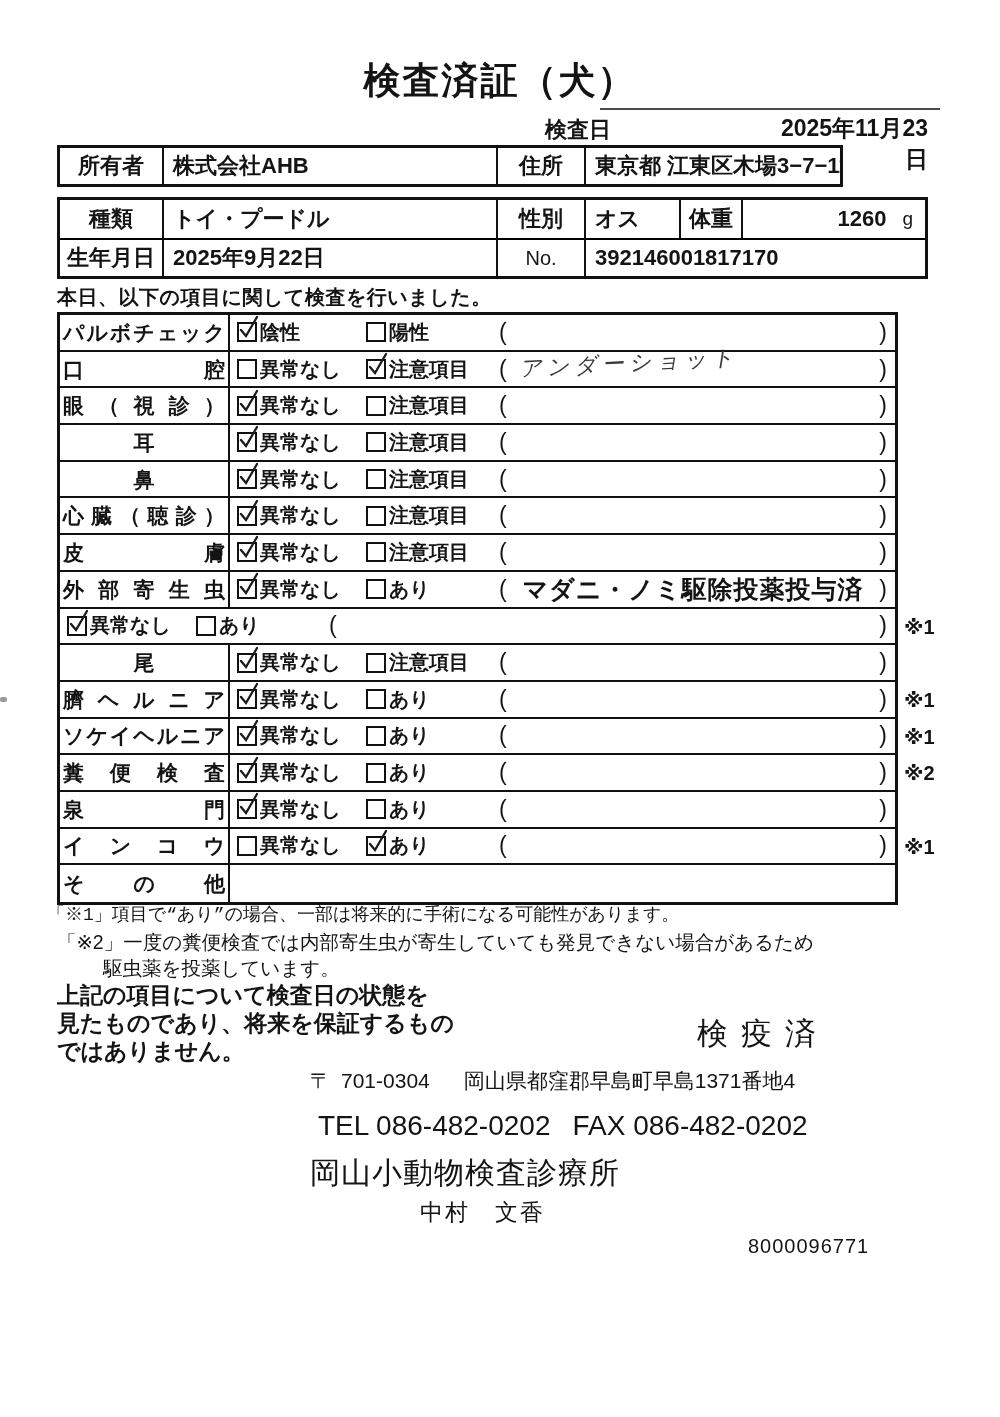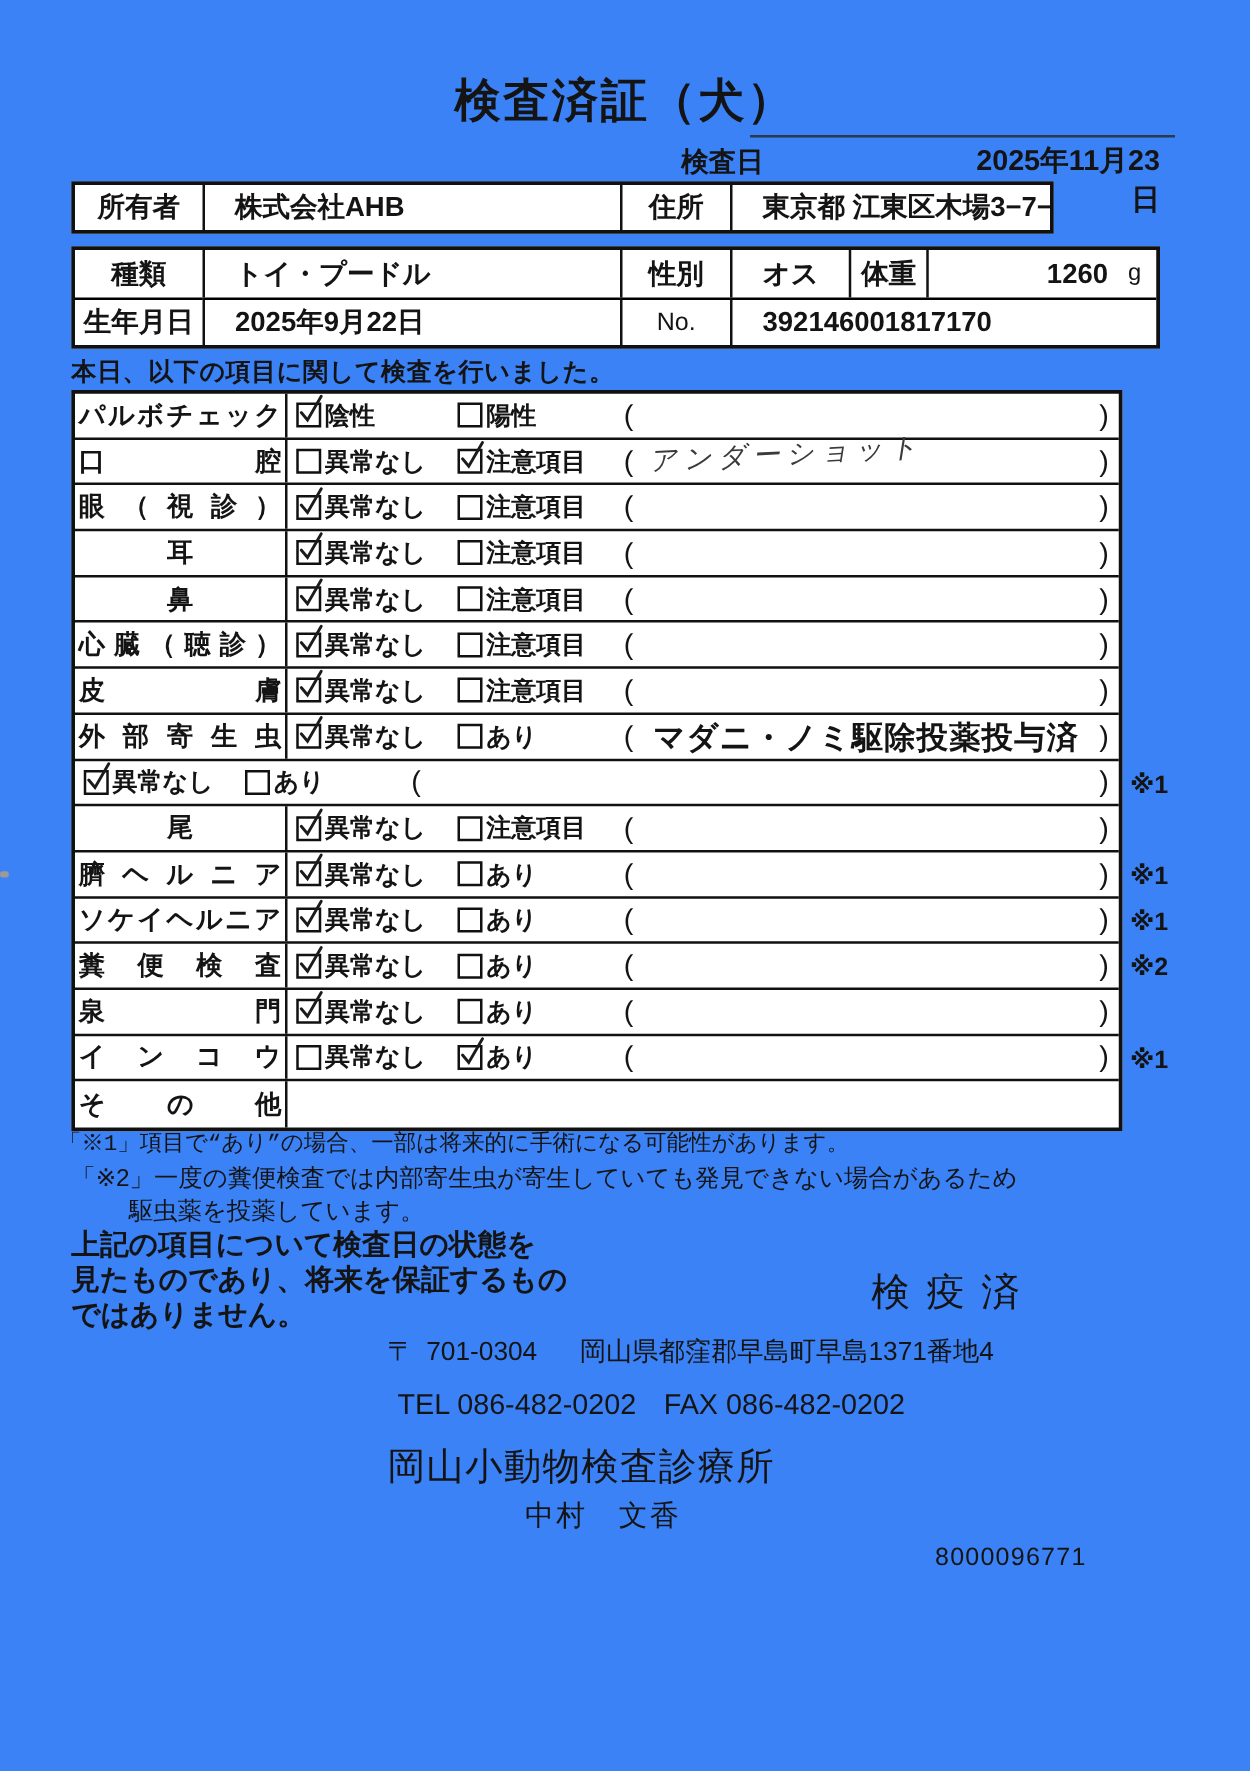--- a/index.html
+++ b/index.html
@@ -1,19 +1,19 @@
 <!DOCTYPE html>
 <html lang="ja"><head>
 <meta charset="utf-8">
 <title>検査済証（犬）</title>
 <style>
   html,body{margin:0;padding:0;background:#e8e8e8;}
   .page{
     position:relative; width:1000px; height:1417px; margin:0 auto;
-    background:#3b82f6; color:#141414; overflow:hidden;
+    background:#ffffff; color:#141414; overflow:hidden;
     font-family:"Liberation Sans","DejaVu Sans",sans-serif;
   }
   .abs{position:absolute;}
   
   .title{top:56px; left:0; width:100%; text-align:center;
     font-size:37px; font-weight:bold; letter-spacing:2px;}
   .insp-label{left:545px; top:115px; font-size:22px; font-weight:bold;}
   .insp-date{left:768px; top:113px; width:160px; text-align:right; font-size:23px; font-weight:bold;}
   .topline{left:600px; top:108px; width:340px; height:2px; background:#2b2b2b; opacity:.85;}
   
@@ -21,21 +21,21 @@
   .tblA{left:57px; top:145px; width:786px; height:42px;
     grid-template-columns:102px 334px 88px 1fr;}
   .tblB{left:57px; top:197px; width:871px; height:82px;
     grid-template-columns:102px 334px 88px 95px 62px 1fr;
     grid-template-rows:1fr 1fr;}
   .cell{display:flex; align-items:center; box-sizing:border-box;
     font-size:22px; overflow:hidden; white-space:nowrap;}
   .cell.bl{border-left:2px solid #111;}
   .cell.bt{border-top:2px solid #000000;}
   .cell.lab{justify-content:center; font-weight:bold;}
-  .cell.val{padding-left:24px; font-weight:bold;}
+  .cell.val{padding-left:9px; font-weight:bold;}
   .cell.num{justify-content:flex-end; font-weight:bold;}
   .cell.num .w{margin-right:16px;}
   .cell.num .u{margin-right:12px; font-size:19px; font-weight:normal;}
   .span3{grid-column:4/7;}
   .intro{left:57px; top:284px; font-size:20px; font-weight:bold; letter-spacing:.5px;}
   
   .chk{left:57px; top:312px; width:841px; border:3px solid #111;
     box-sizing:border-box; background:#fff;}
   .crow{position:relative; display:flex; align-items:stretch;
     height:36.7px; box-sizing:border-box; border-bottom:2px solid #111;}
@@ -64,21 +64,21 @@
     font-size:20px; font-weight:bold; white-space:nowrap;}
   
   .note1{left:47px; top:902px; font-size:18px;font-family:Liberation Mono, monospace;}
   .note2a{left:57px; top:929px; font-size:19.5px;}
   .note2b{left:103px; top:955px; font-size:19.5px;}
   .disclaimer{left:57px; top:981px; font-size:23px; font-weight:bold;
     line-height:28px; white-space:pre-line;}
   .stamp{left:697px; top:1013px; font-size:31px; letter-spacing:13px; font-weight:normal;}
   .postal{left:310px; top:1067px; font-size:21px;}
   .postal .code{margin-left:10px; margin-right:34px;}
-  .telline{left:318px; top:1110px; font-size:23px;}
+  .telline{left:318px; top:1110px; font-size:28px;}
   .telline .fax{margin-left:22px;}
   .clinic{left:310px; top:1153px; font-size:30px; letter-spacing:1px;}
   .vet{left:420px; top:1197px; font-size:23px; letter-spacing:2px;}
   .serial{left:748px; top:1235px; font-size:20px; letter-spacing:1px;}
   .speck{left:0px; top:697px; width:7px; height:5px; background:#9a9a96; border-radius:2px;}
 </style>
 </head>
 <body>
 
 <div class="page">

